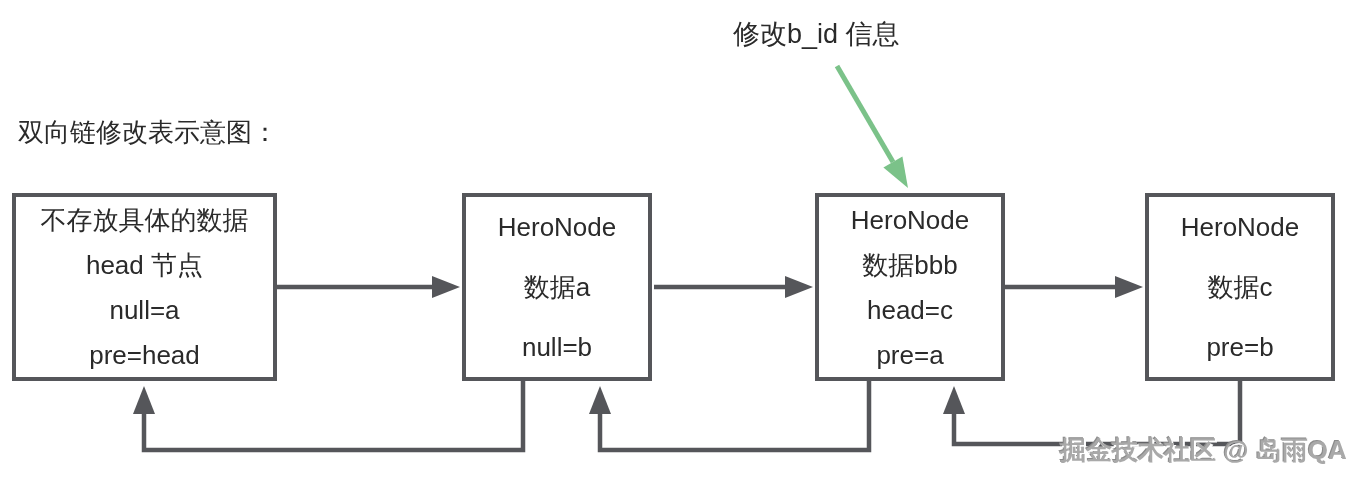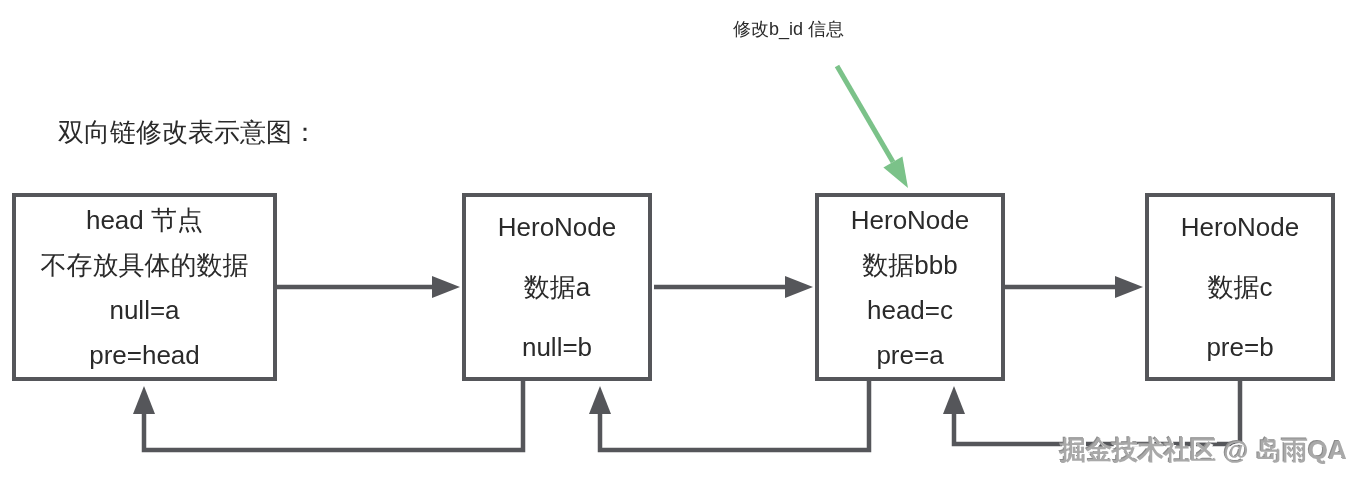--- a/index.html
+++ b/index.html
@@ -12,27 +12,26 @@
     overflow: hidden;
   }
   .diagram-title {
     position: absolute;
     left: 18px;
     top: 118px;
     font-size: 26px;
     line-height: 1.1;
     color: var(--text-color, #2a2a2a);
     white-space: nowrap;
-    margin-left: 40px;
   }
   .annotation-label {
     position: absolute;
     left: 733px;
     top: 20px;
-    font-size: 18px;
+    font-size: 27px;
     line-height: 1.1;
     color: var(--text-color, #2a2a2a);
     white-space: nowrap;
     text-align: center;
   }
   svg.arrow-layer {
     position: absolute;
     left: 0; top: 0;
     width: 1350px; height: 481px;
     z-index: 1;
@@ -111,22 +110,22 @@
       <polyline class="gray-line" points="869,381 869,450 600,450 600,408"></polyline>
       <polygon class="gray-head" points="600,386 589,414 611,414"></polygon>
     </g>
     <g>
       <polyline class="gray-line" points="1240,381 1240,444 954,444 954,408"></polyline>
       <polygon class="gray-head" points="954,386 943,414 965,414"></polygon>
     </g>
   </svg>
 
   <div class="node" style="left:12px; width:265px;">
+    <div class="node-line">不存放具体的数据</div>
     <div class="node-line">head 节点</div>
-    <div class="node-line">不存放具体的数据</div>
     <div class="node-line">null=a</div>
     <div class="node-line">pre=head</div>
   </div>
 
   <div class="node" style="left:462px; width:190px;">
     <div class="node-line">HeroNode</div>
     <div class="node-line">数据a</div>
     <div class="node-line">null=b</div>
   </div>
 

